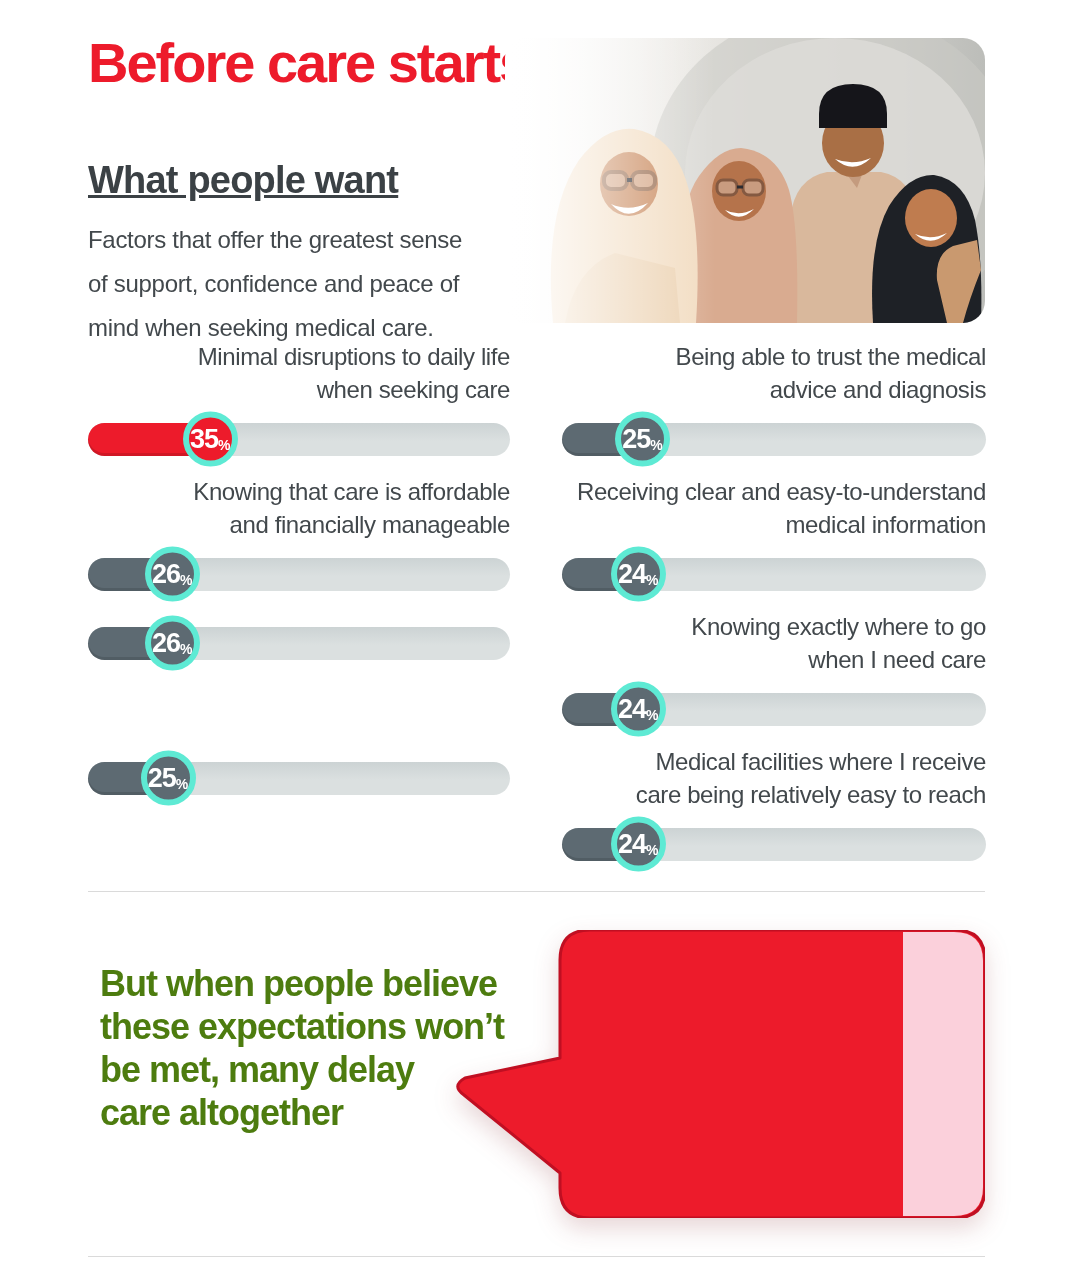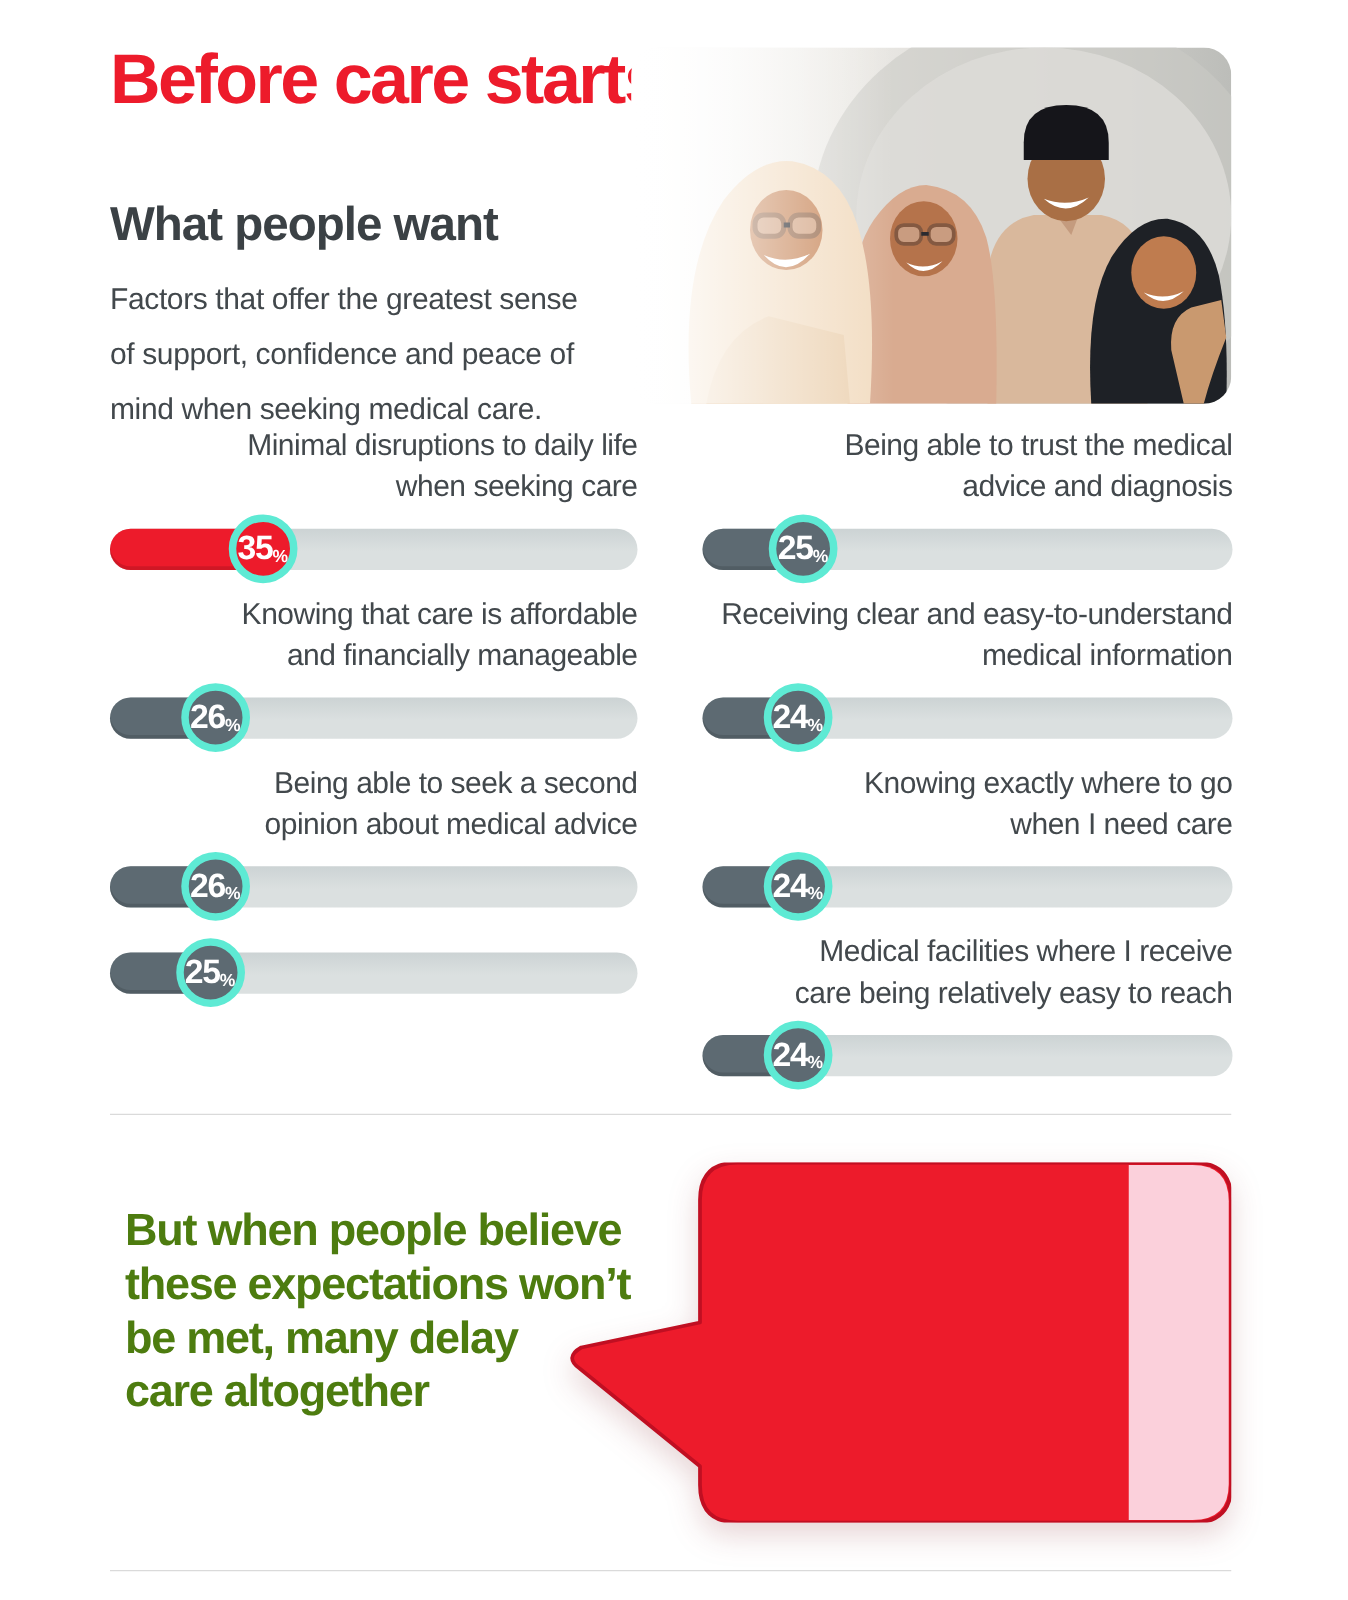--- a/index.html
+++ b/index.html
@@ -18,21 +18,21 @@
   }
   
   .photo{
     position:absolute;left:505px;top:38px;width:480px;height:285px;
   }
   .photo svg{display:block;}
   
   .intro{position:absolute;left:88px;top:160px;width:440px;}
   .intro h2{
     margin:0;font-size:38px;font-weight:700;letter-spacing:-0.8px;
-    color:#3b4145;line-height:1.1;
+    color:#3b4145;line-height:1.1;text-decoration:underline;
   }
   .intro p{
     margin:16px 0 0 0;font-size:24px;line-height:44px;
     letter-spacing:-0.3px;color:#42484c;white-space:pre-line;
   }
   
   .grid{
     position:absolute;left:88px;top:340px;width:898px;
     display:grid;grid-template-columns:422px 424px;column-gap:52px;row-gap:9px;text-align:right;
   }
@@ -210,22 +210,20 @@
             <div class="pbubble">
                 <span class="num">24</span>
                 <span class="unit">%</span>
               </div>
           </div>
         </div>
       </div>
     </div>
 
     <div class="item">
-      <div class="label">Being able to seek a second
-opinion about medical advice</div>
       <div class="bar">
         <div class="track">
           <div class="fill" style="width: 26%;">
             <div class="pbubble">
                 <span class="num">26</span>
                 <span class="unit">%</span>
               </div>
           </div>
         </div>
       </div>

